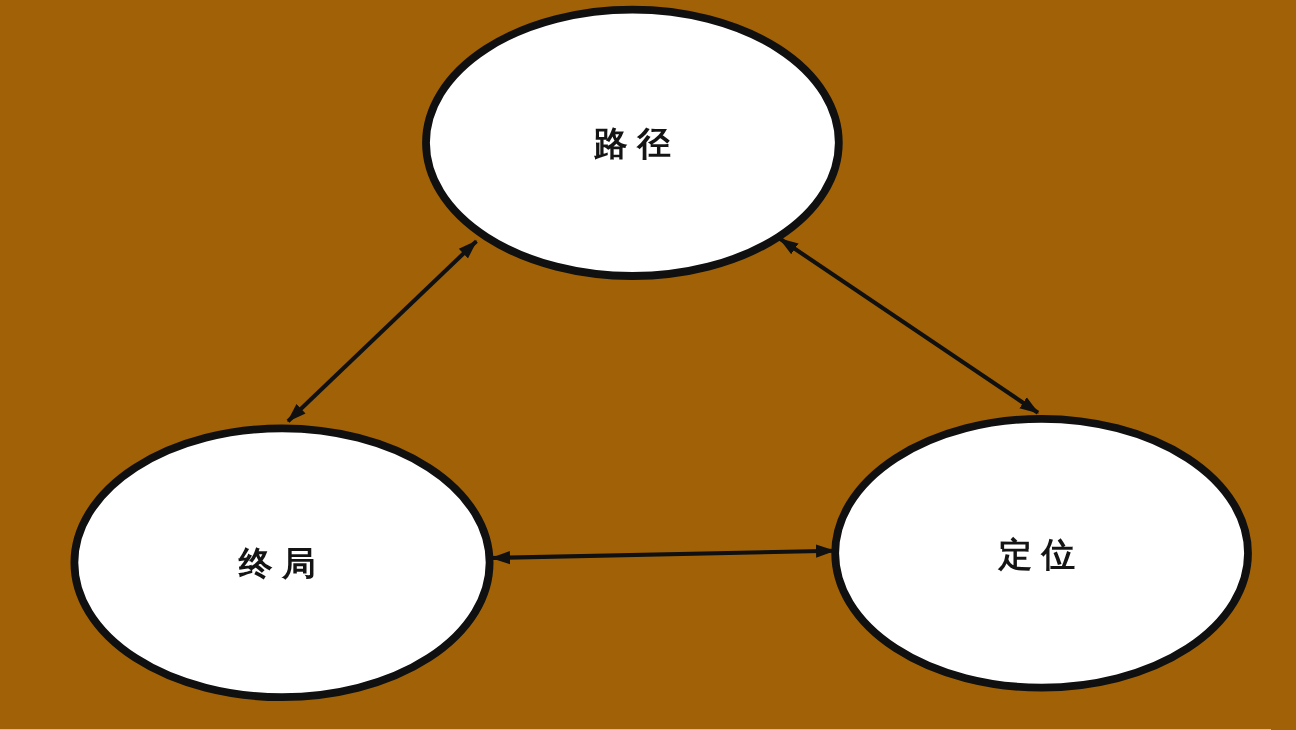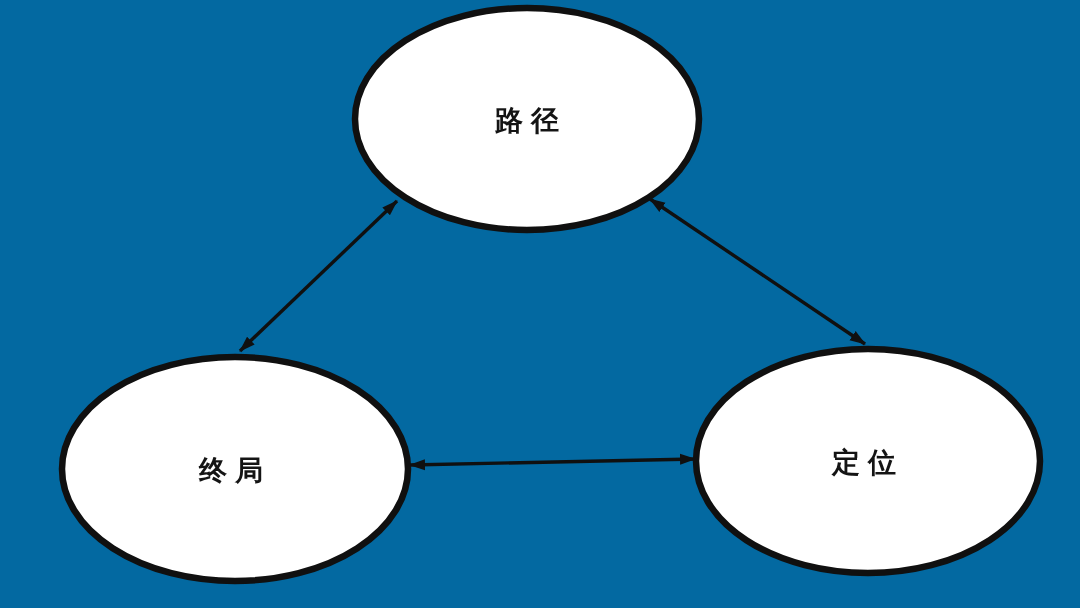--- a/index.html
+++ b/index.html
@@ -4,21 +4,21 @@
 <style>
   html, body {
     margin: 0;
     padding: 0;
     background: #ffffff;
   }
   .canvas {
     position: relative;
     width: 1080px;
     height: 608px;
-    background: #0369a1;
+    background: #a16207;
     overflow: hidden;
     font-family: "DejaVu Serif", "Liberation Serif", serif;
   }
   svg.diagram {
     position: absolute;
     left: 0;
     top: 0;
     width: 1080px;
     height: 608px;
   }

